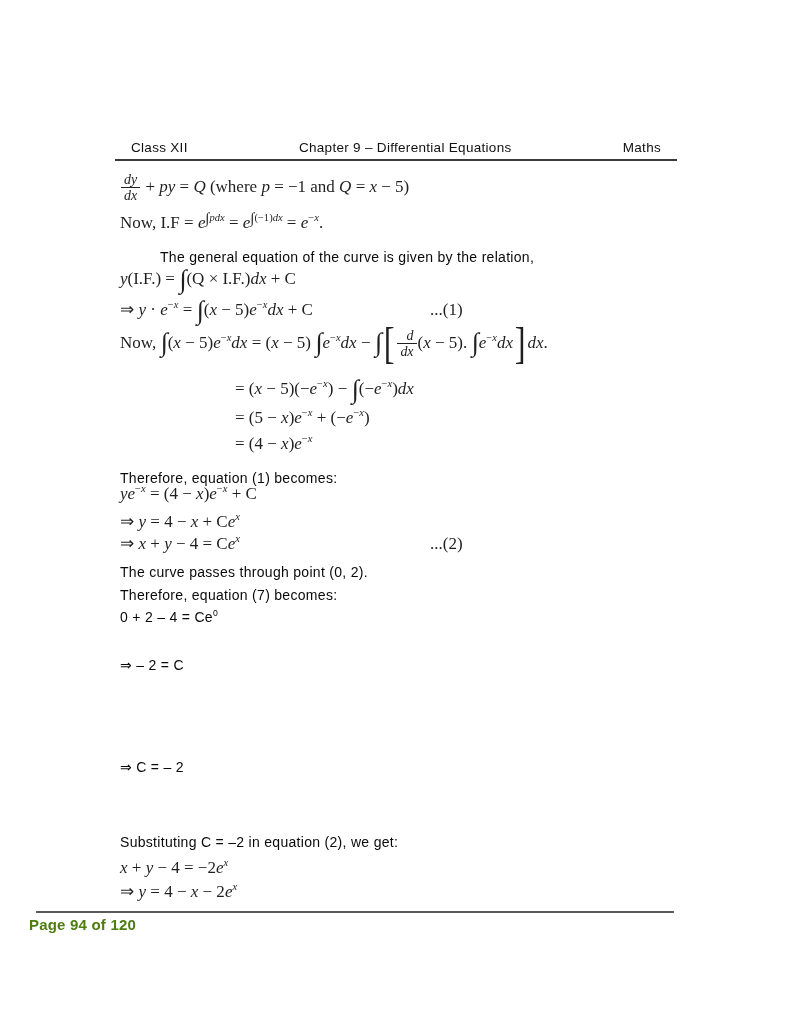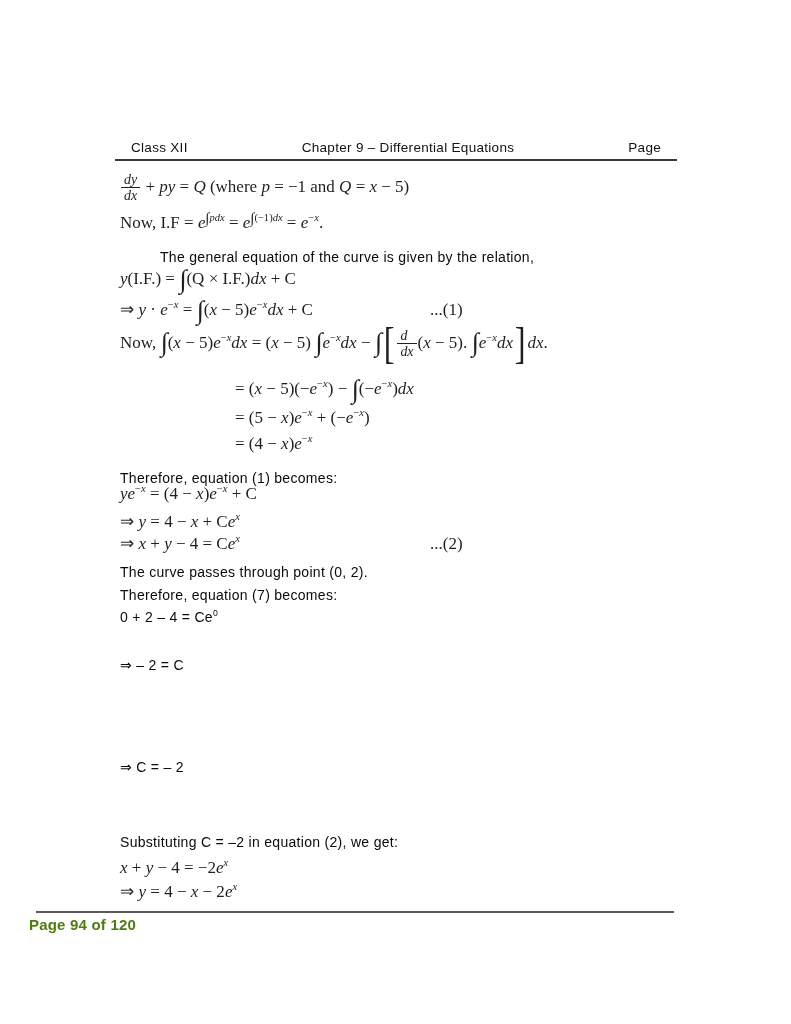--- a/index.html
+++ b/index.html
@@ -17,38 +17,38 @@
   .content{position:absolute;left:0;top:0;width:791px;height:1024px;}
   .line{position:absolute;white-space:pre;line-height:1.25;}
   .line.math{font-family:"Liberation Serif",serif;font-size:17px;color:var(--math);}
   .line.sans{font-family:"Liberation Sans",sans-serif;font-size:14px;color:var(--body);letter-spacing:0.3px;}
   .mtext{font-style:normal;}
   .mvar{font-style:italic;}
   .msup{font-size:62%;vertical-align:super;line-height:0;}
   .mint{font-size:155%;font-style:normal;line-height:0;vertical-align:-0.14em;}
   .msup .mint{font-size:140%;}
   .mbig{font-size:255%;font-style:normal;line-height:0;vertical-align:middle;display:inline-block;transform:scaleX(0.75);font-weight:300;position:relative;top:-0.02em;}
-  .mfrac{display:inline-flex;flex-direction:column;text-align:left;vertical-align:middle;font-size:82%;line-height:1.1;font-style:italic;margin:0 1px;}
+  .mfrac{display:inline-flex;flex-direction:column;text-align:right;vertical-align:middle;font-size:82%;line-height:1.1;font-style:italic;margin:0 1px;}
   .mfrac .num{border-bottom:1px solid currentColor;padding:0 3px;}
   .mfrac .den{padding:0 3px;}
   .eqnum{position:absolute;top:50%;transform:translateY(-50%);font-family:"Liberation Serif",serif;font-size:17px;color:var(--math);}
   .footer-rule{position:absolute;left:36px;right:36px;top:899px;border-top:2px solid var(--frule);}
   .footer-text{
     position:absolute;left:0;top:904px;width:791px;text-align:left;
     font-family:"Liberation Sans",sans-serif;font-weight:700;font-size:15px;color:#4d7c0f;letter-spacing:0.2px;padding-left:29px;
   }
 </style>
 </head>
 <body>
 
 <div class="page">
   <div class="header">
     <span>Class XII</span>
     <span>Chapter 9 – Differential Equations</span>
-    <span>Page</span>
+    <span>Maths</span>
   </div>
 
   <div class="content">
       <div class="line math" style="top: 160px; left: 120px;"><span class="mfrac"><span class="num">dy</span><span class="den">dx</span></span><span class="mtext"> + </span><span class="mvar">py</span><span class="mtext"> = </span><span class="mvar">Q</span><span class="mtext"> (where </span><span class="mvar">p</span><span class="mtext"> = −1 and </span><span class="mvar">Q</span><span class="mtext"> = </span><span class="mvar">x</span><span class="mtext"> − 5)</span></div>
       <div class="line math" style="top: 200px; left: 120px;"><span class="mtext">Now, I.F </span><span class="mtext">= </span><span class="mvar">e</span><sup class="msup"><span class="mint">∫</span><span class="mvar">pdx</span></sup><span class="mtext"> = </span><span class="mvar">e</span><sup class="msup"><span class="mint">∫</span><span class="mtext">(−1)</span><span class="mvar">dx</span></sup><span class="mtext"> = </span><span class="mvar">e</span><sup class="msup"><span class="mtext">−</span><span class="mvar">x</span></sup><span class="mtext">.</span></div>
       <div class="line sans" style="top: 237px; left: 120px; margin-left: 40px;"><span class="mtext">The general equation of the curve is given by the relation,</span></div>
       <div class="line math" style="top: 256px; left: 120px;"><span class="mvar">y</span><span class="mtext">(I.F.) = </span><span class="mint">∫</span><span class="mtext">(Q × I.F.)</span><span class="mvar">dx</span><span class="mtext"> + C</span></div>
       <div class="line math" style="top: 287px; left: 120px;"><span class="mtext">⇒ </span><span class="mvar">y</span><span class="mtext"> · </span><span class="mvar">e</span><sup class="msup"><span class="mtext">−</span><span class="mvar">x</span></sup><span class="mtext"> = </span><span class="mint">∫</span><span class="mtext">(</span><span class="mvar">x</span><span class="mtext"> − 5)</span><span class="mvar">e</span><sup class="msup"><span class="mtext">−</span><span class="mvar">x</span></sup><span class="mvar">dx</span><span class="mtext"> + C</span><span class="eqnum" style="left: 310px;">...(1)</span></div>
       <div class="line math" style="top: 316px; left: 120px;"><span class="mtext">Now, </span><span class="mint">∫</span><span class="mtext">(</span><span class="mvar">x</span><span class="mtext"> − 5)</span><span class="mvar">e</span><sup class="msup"><span class="mtext">−</span><span class="mvar">x</span></sup><span class="mvar">dx</span><span class="mtext"> = (</span><span class="mvar">x</span><span class="mtext"> − 5) </span><span class="mint">∫</span><span class="mvar">e</span><sup class="msup"><span class="mtext">−</span><span class="mvar">x</span></sup><span class="mvar">dx</span><span class="mtext"> − </span><span class="mint">∫</span><span class="mbig">[</span><span class="mfrac"><span class="num">d</span><span class="den">dx</span></span><span class="mtext">(</span><span class="mvar">x</span><span class="mtext"> − 5). </span><span class="mint">∫</span><span class="mvar">e</span><sup class="msup"><span class="mtext">−</span><span class="mvar">x</span></sup><span class="mvar">dx</span><span class="mbig">]</span><span class="mvar">dx</span><span class="mtext">.</span></div>
       <div class="line math" style="top: 366px; left: 235px;"><span class="mtext">= (</span><span class="mvar">x</span><span class="mtext"> − 5)(</span><span class="mtext">−</span><span class="mvar">e</span><sup class="msup"><span class="mtext">−</span><span class="mvar">x</span></sup><span class="mtext">) − </span><span class="mint">∫</span><span class="mtext">(</span><span class="mtext">−</span><span class="mvar">e</span><sup class="msup"><span class="mtext">−</span><span class="mvar">x</span></sup><span class="mtext">)</span><span class="mvar">dx</span></div>

